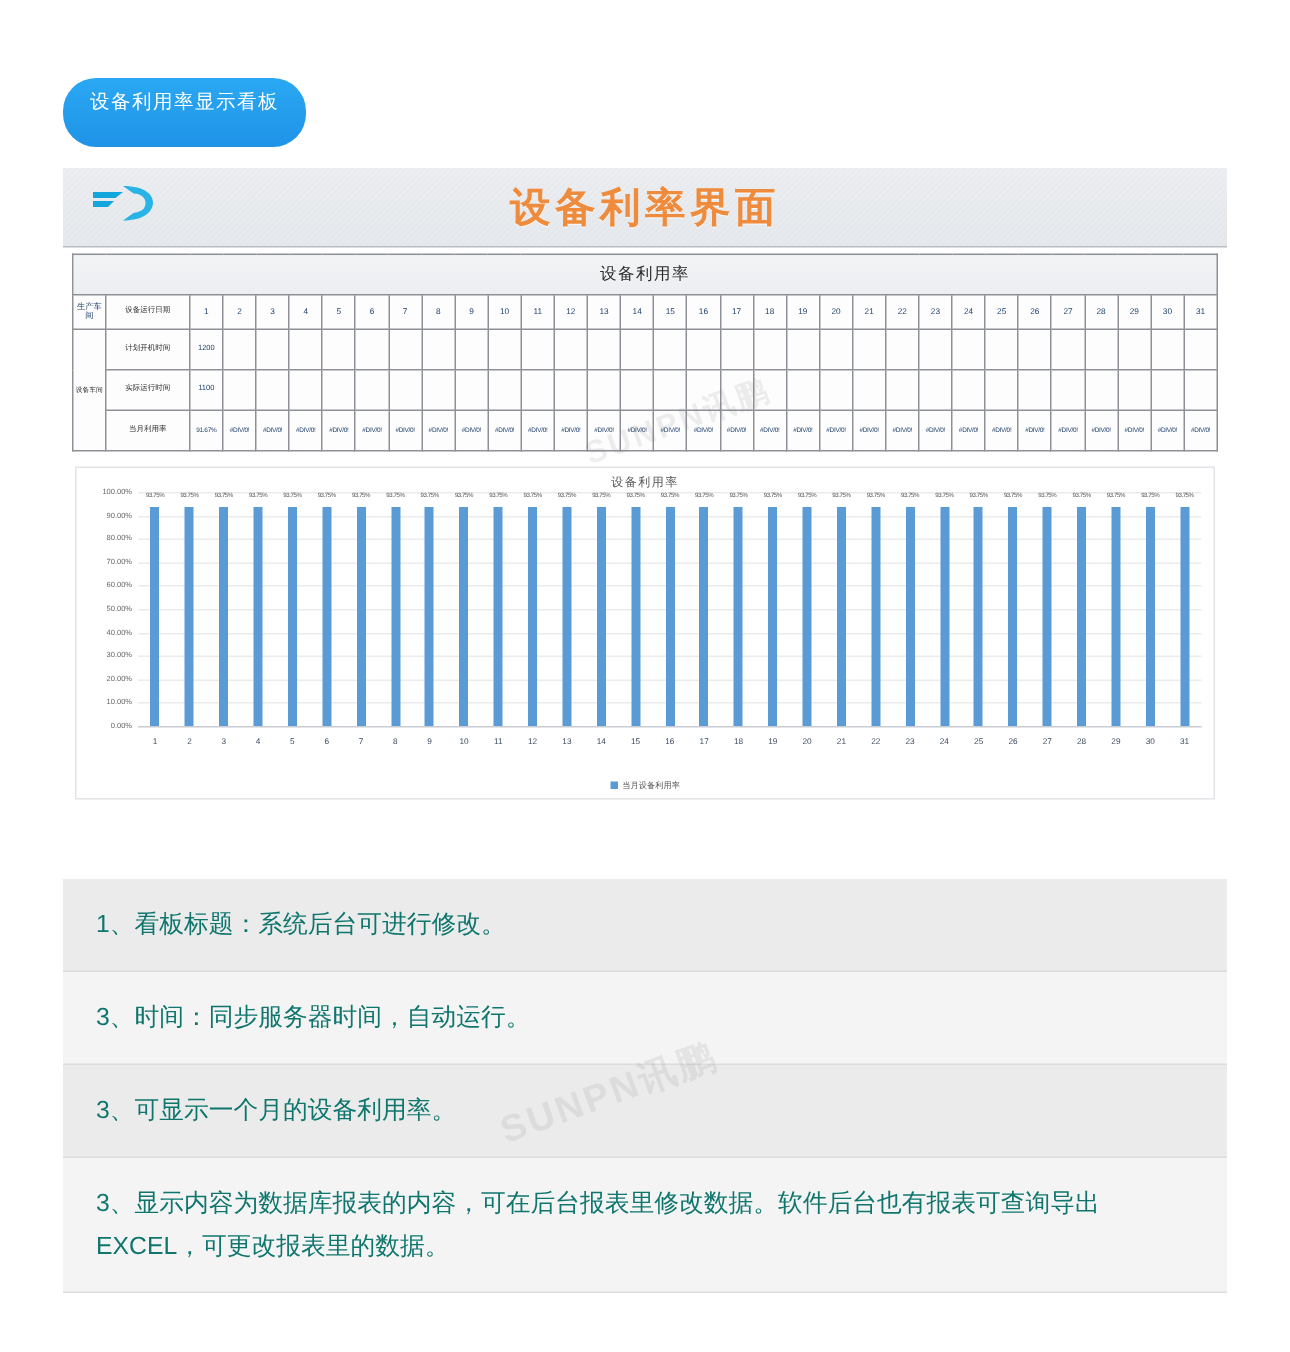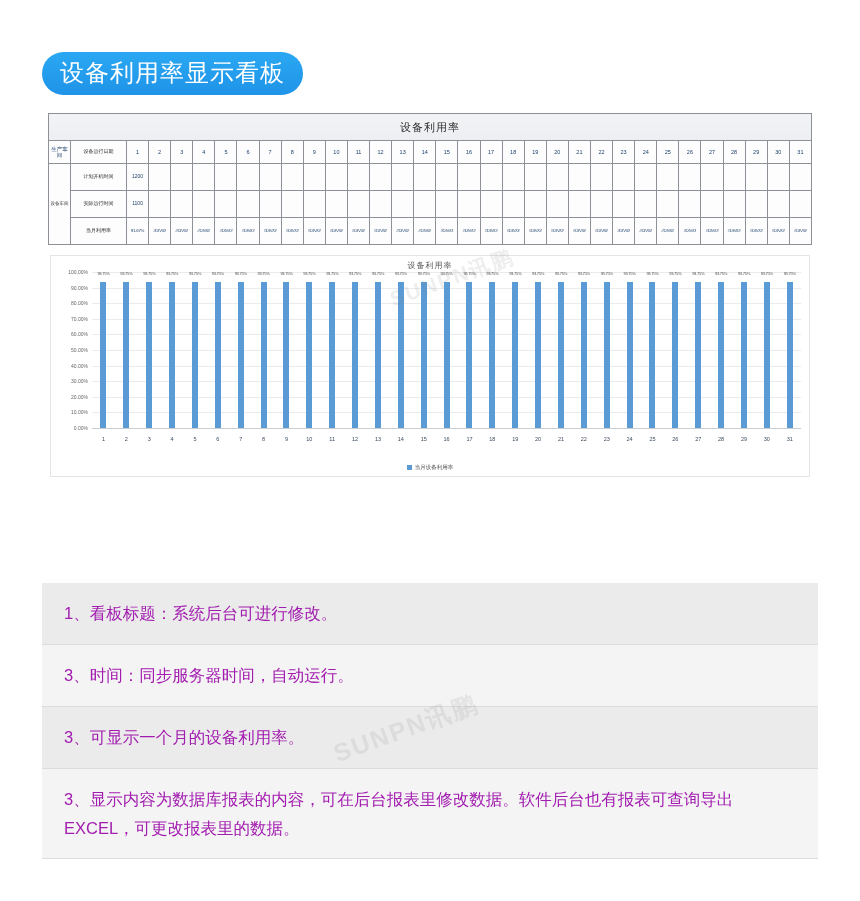--- a/index.html
+++ b/index.html
@@ -18,23 +18,23 @@
   }
 
   
   .badge-wrap {
     padding: 52px 0 0 42px;
   }
   .badge {
     display: inline-block;
     background: linear-gradient(180deg, #2aa8f2 0%, #1f93e8 100%);
     color: #ffffff;
-    font-size: 24px;
+    font-size: 13px;
     letter-spacing: 1px;
-    padding: 9px 18px 10px 18px;
+    padding: 9px 18px 24px 18px;
     border-radius: 22px;
     line-height: 1;
     white-space: nowrap;
   }
 
   
   .shot {
     position: relative;
     margin: 14px 42px 0 42px;
     width: 776px;
@@ -237,37 +237,45 @@
 
   
   .notes {
     margin: 24px 42px 0 42px;
     width: 776px;
     box-sizing: border-box;
   }
   .note {
     font-size: 16.5px;
     line-height: 1.75;
-    color: #a21caf;
+    color: #0f766e;
     padding: 16px 22px;
     border-bottom: 1px solid #dcdcdc;
     box-sizing: border-box;
   }
   .note:nth-child(odd)  { background: #ebebeb; }
   .note:nth-child(even) { background: #f4f4f4; }
 </style>
 </head>
 <body>
 
 <div class="badge-wrap">
   <span class="badge">设备利用率显示看板</span>
 </div>
 
 <div class="shot">
 
+  <div class="shot-head">
+    <svg class="logo" viewBox="0 0 56 30">
+      <path d="M6 7 H26 L21 11 H6 Z" fill="#13a6dd"></path>
+      <path d="M6 13 H20 L16 17 H6 Z" fill="#13a6dd"></path>
+      <path d="M26 3 C41 3 46 9 46 14 C46 20 40 26 26 26 L33 21 C40 20 41 17 41 14 C41 11 38 8 33 8 Z" fill="#29b4e8"></path>
+    </svg>
+    <div class="shot-title">设备利率界面</div>
+  </div>
 
   <div class="tbl-zone">
     <table class="grid">
       <colgroup>
         <col style="width:22px">
           <col style="width:56px">
       </colgroup>
       <tbody>
         <tr class="caption-row">
           <td colspan="33">设备利用率</td>

